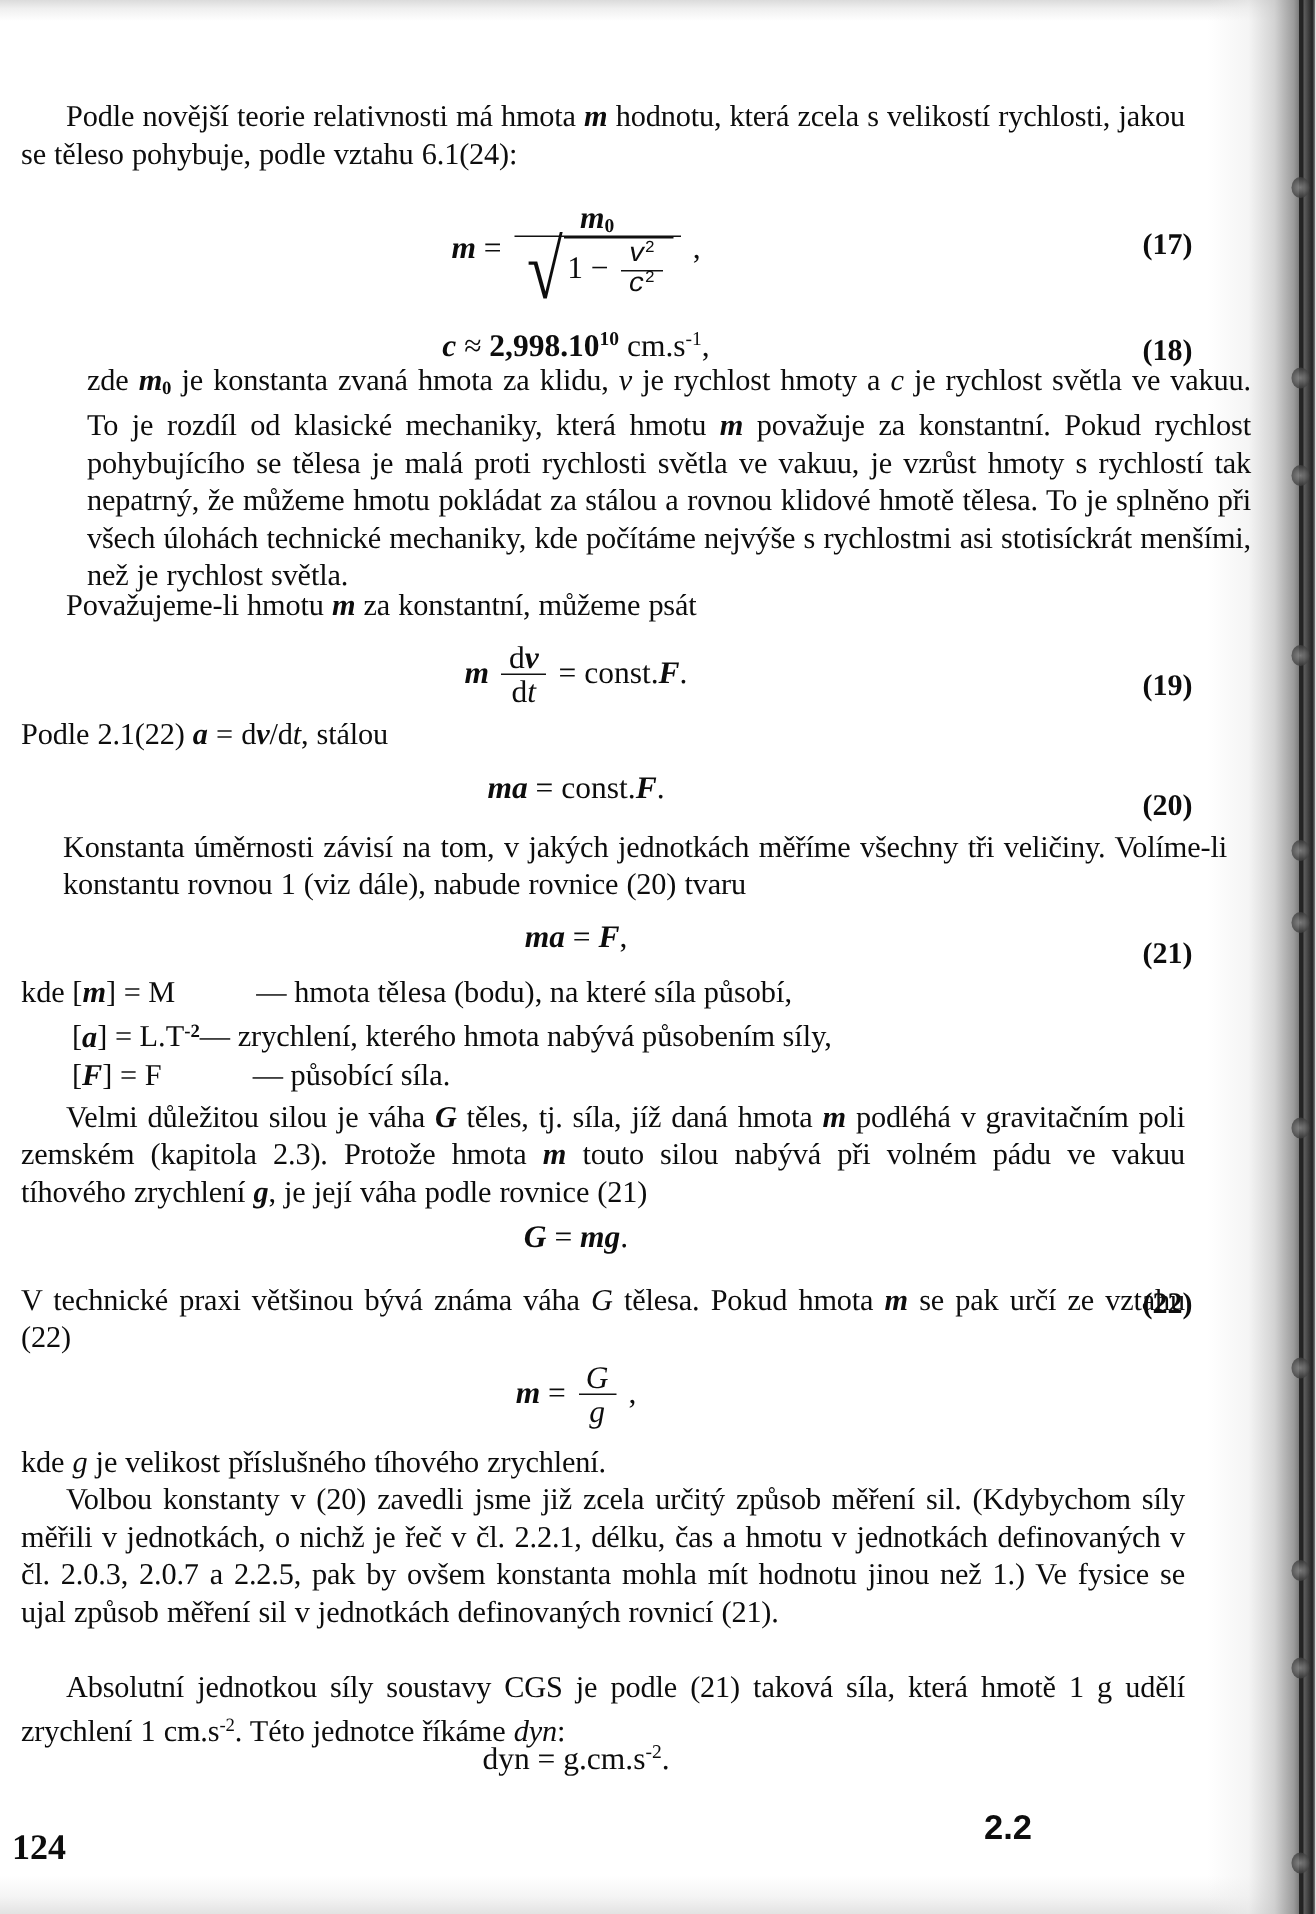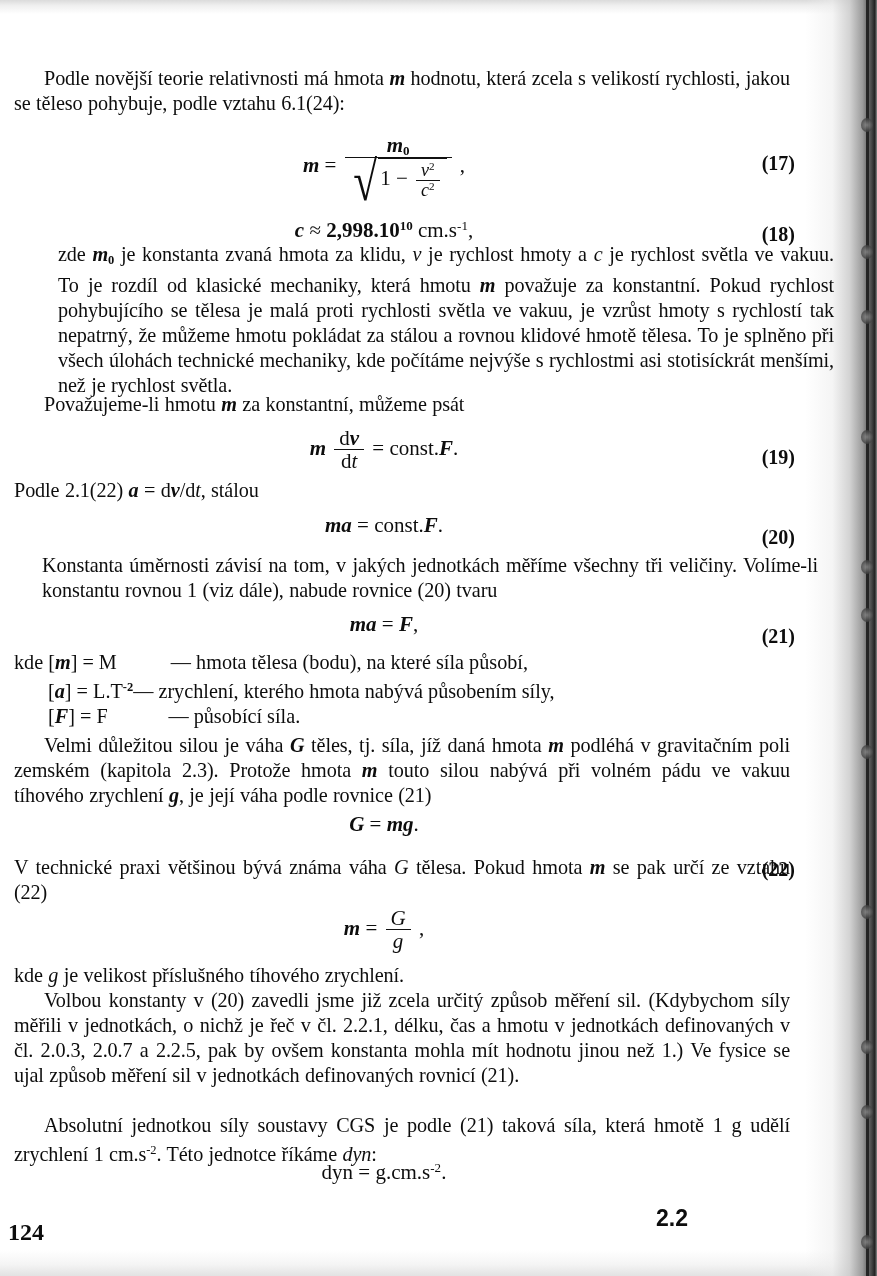--- a/index.html
+++ b/index.html
@@ -100,21 +100,21 @@
     display:inline-block; vertical-align:middle;
     font-size:2.65em; line-height:.62; font-weight:400;
     transform:scaleX(.78) translateY(.035em);
     margin-right:-2px;
   }
   .sqrt .radcontent{
     display:inline-block; vertical-align:middle;
     border-top:1.7px solid #111; padding:2px 4px 0 2px;
   }
 
-  .tightfrac{ font-size:.86em; }
+  .tightfrac{ font-size:.86em;font-family:Liberation Mono, monospace; }
 
   
   #deflist{ position:absolute; left:14px; width:776px;
             font-size:20.2px; line-height:25.4px; }
   .defline{ white-space:nowrap; }
 
   
   #page-number{
     position:absolute; left:8px; bottom:30px;
     font-size:24px; font-weight:bold;

